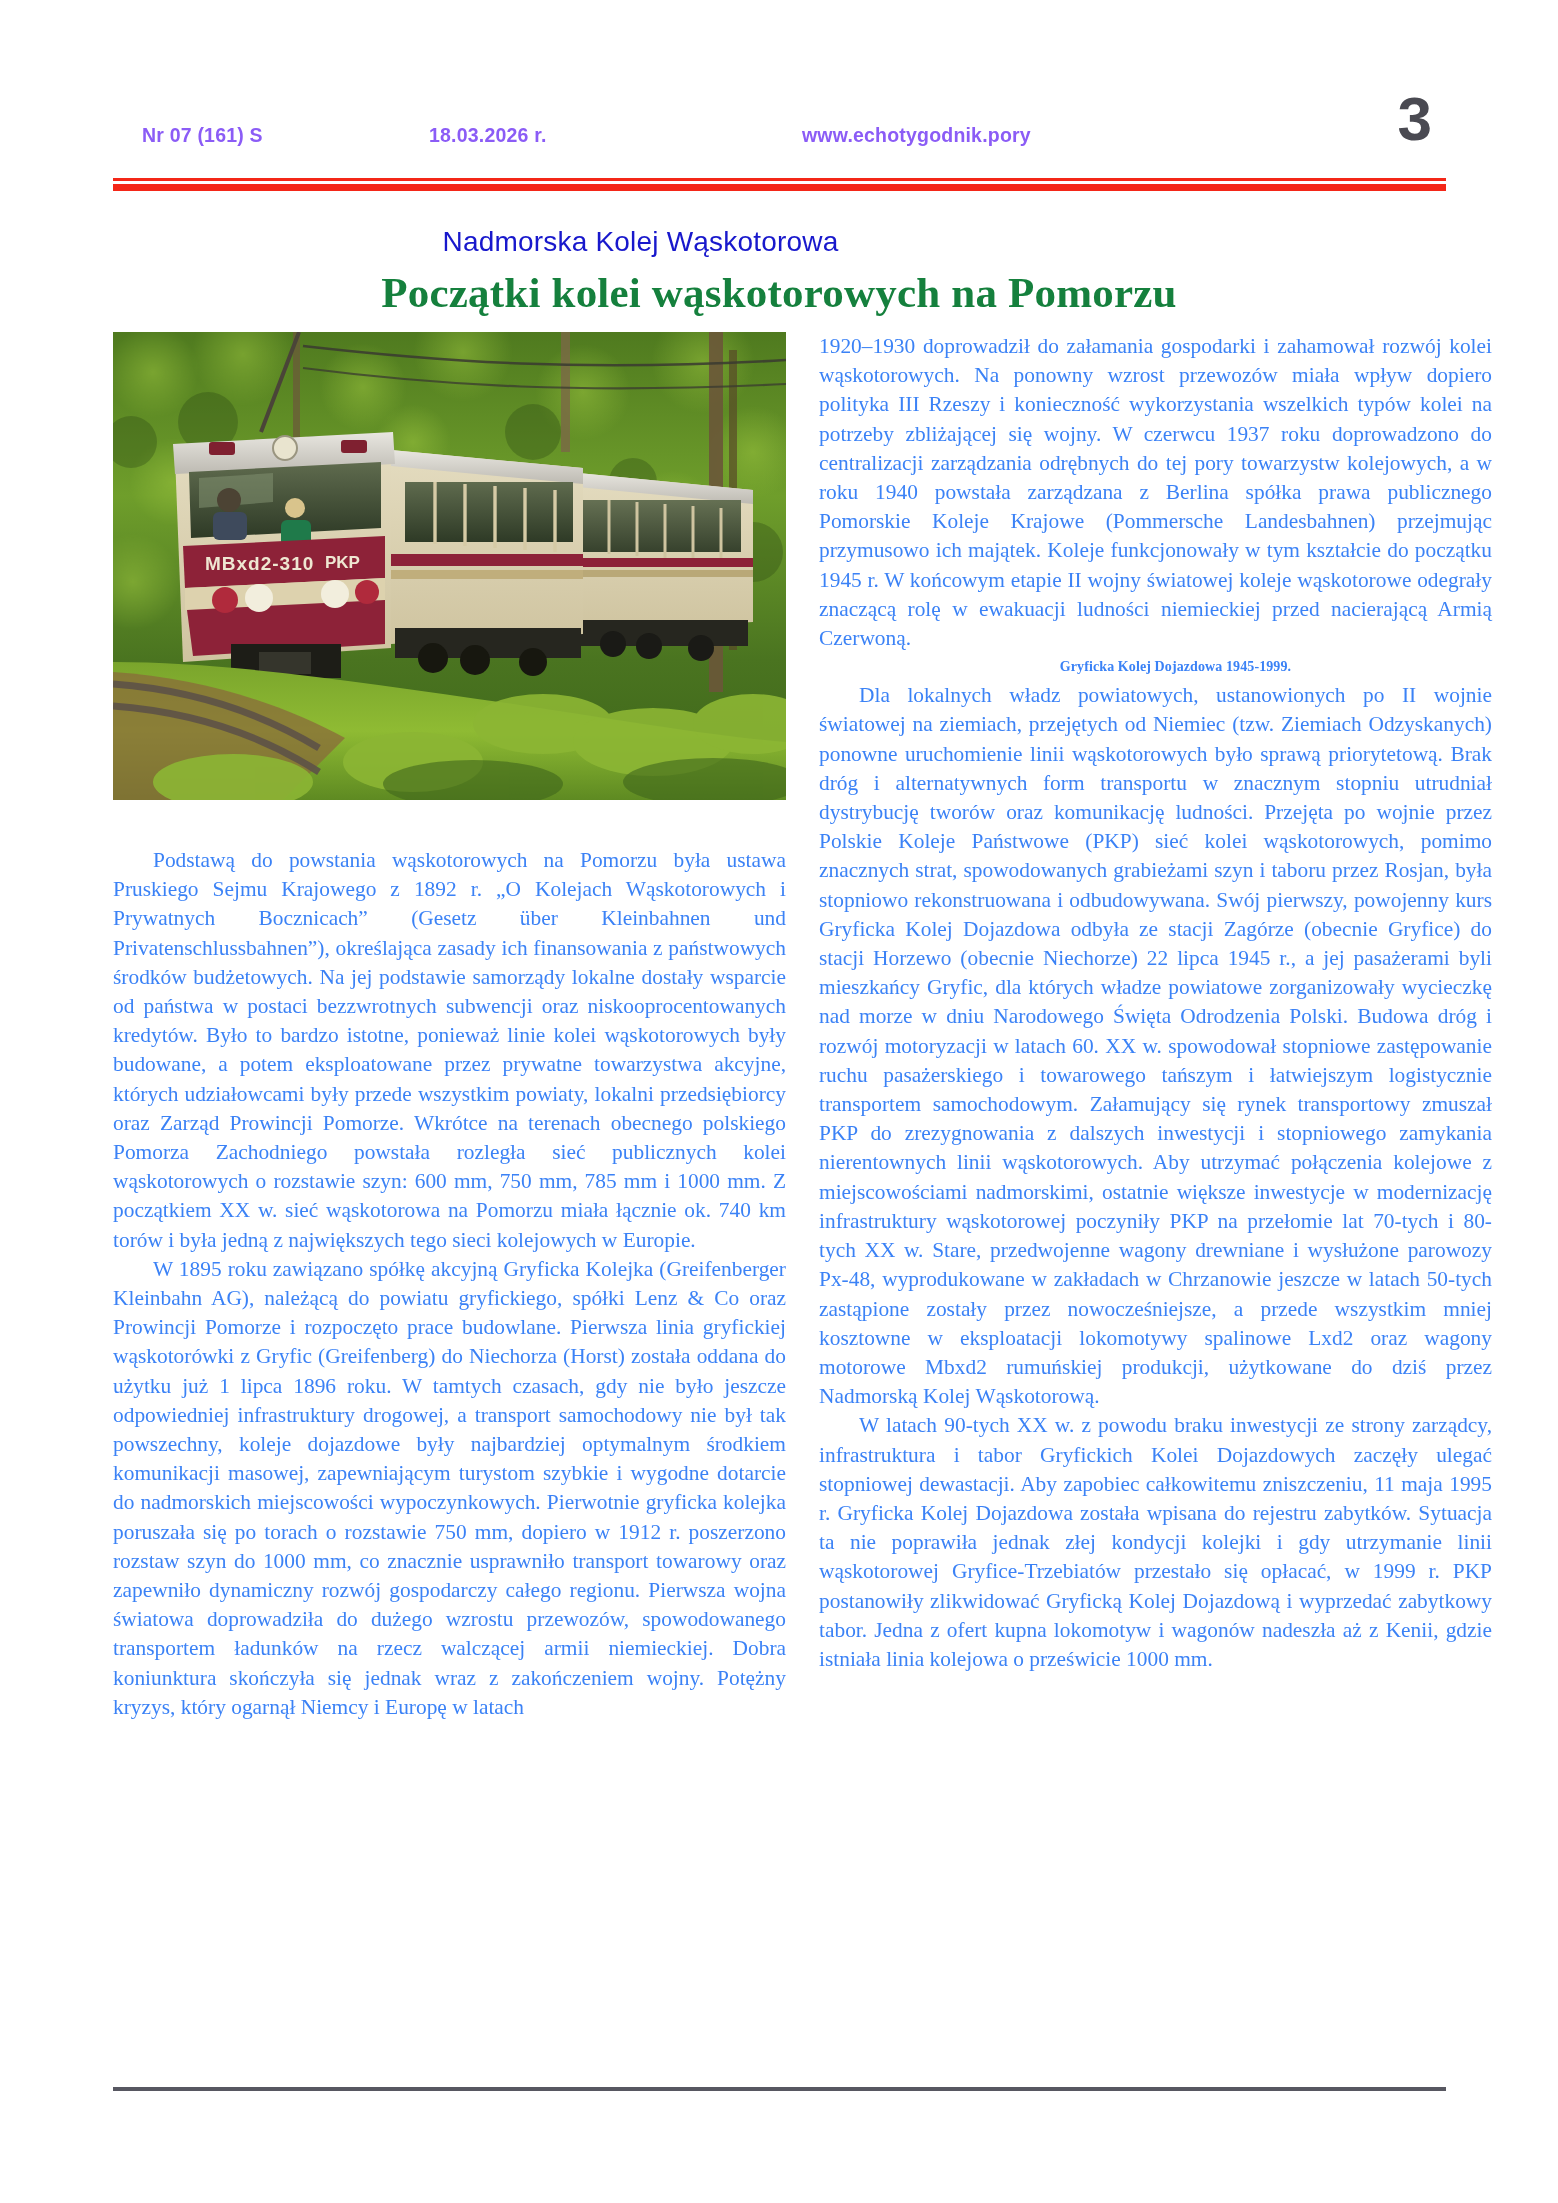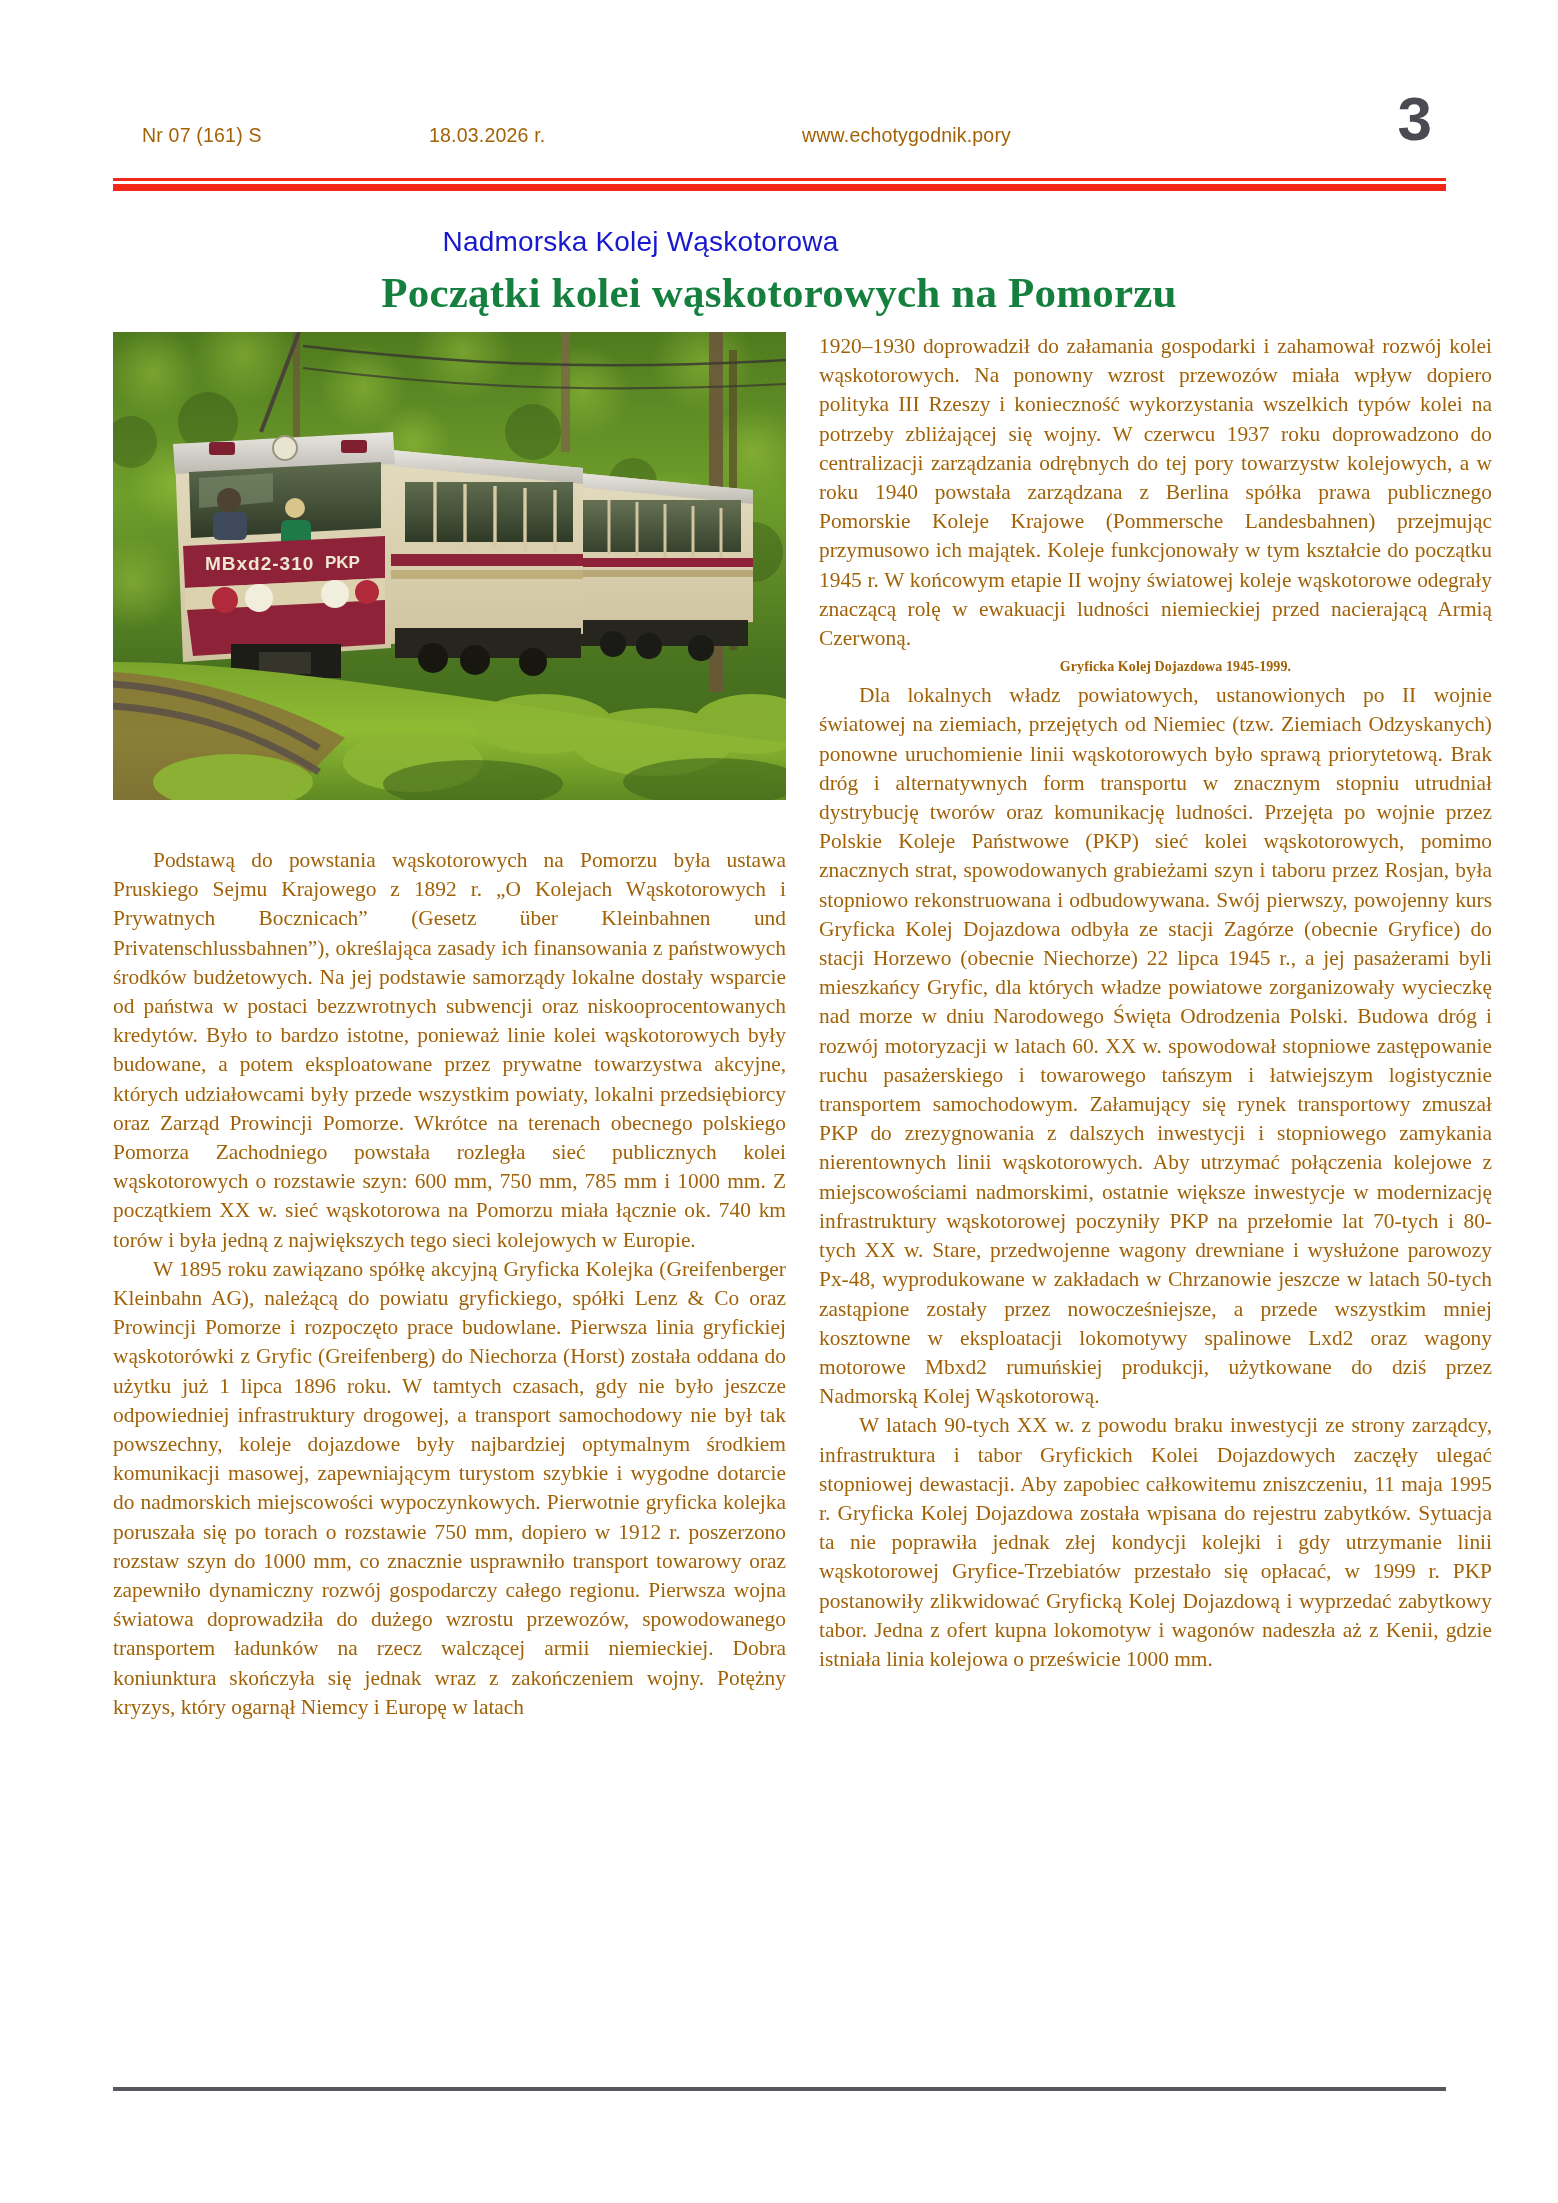--- a/index.html
+++ b/index.html
@@ -28,24 +28,24 @@
   .masthead {
     position: absolute;
     left: 113px;
     top: 110px;
     width: 1355px;
     height: 40px;
   }
   .mh-item {
     position: absolute;
     font-family: "Liberation Sans", sans-serif;
-    font-weight: normal;
+    font-weight: bold;
     font-size: 19.5px;
     letter-spacing: 0.2px;
-    color: #a16207;
+    color: #8b5cf6;
     white-space: nowrap;
     top: 14px;
   }
   .mh-issue  { left: 29px; }
   .mh-date   { left: 316px; }
   .mh-site   { left: 689px; }
 
   .mh-pageno {
     position: absolute;
     right: 36px;
@@ -120,21 +120,21 @@
 
   
   .col {
     position: absolute;
     width: 673px;
     font-family: "Liberation Serif", serif;
     font-size: 21.4px;
     line-height: 29.2px;
     text-align: justify;
     text-justify: inter-word;
-    color: #a16207;
+    color: #3b82f6;
     hyphens: manual;
   }
   .col-left  { left: 113px;  top: 846px; height: 1195px; }
   .col-right { left: 819px;  top: 332px; height: 1710px; }
 
   .col p {
     margin: 0;
     text-indent: 40px;
   }
   .col p.no-indent { text-indent: 0; }

